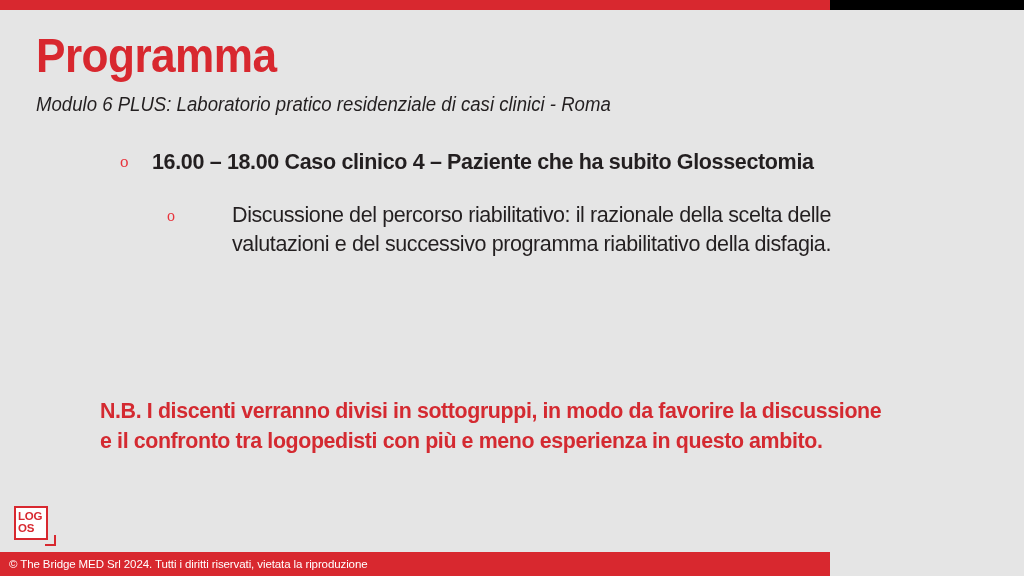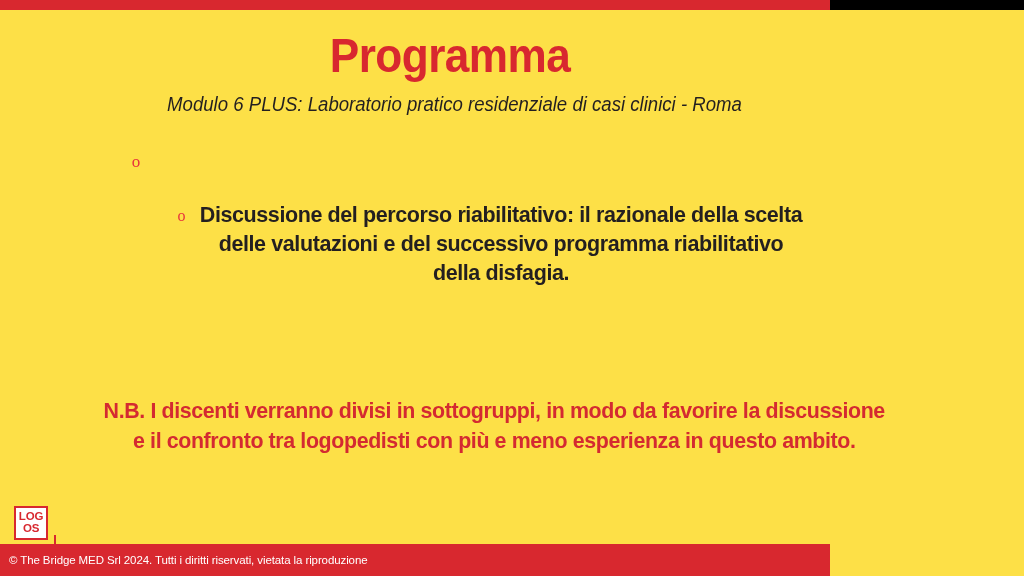--- a/index.html
+++ b/index.html
@@ -13,23 +13,22 @@
     background: #ffffff;
     font-family: "Liberation Sans", sans-serif;
     overflow: hidden;
     position: relative;
   }
 
   .slide {
     position: relative;
     width: 1024px;
     height: 576px;
-    background: #fde047;
+    background: #e5e5e5;
     overflow: hidden;
-    text-align: center;
   }
 
   
   .topbar {
     position: absolute;
     top: 0;
     left: 0;
     width: 1024px;
     height: 10px;
     display: flex;
@@ -123,24 +122,25 @@
     font-size: 16px;
     line-height: 29px;
     color: #e8343c;
     font-family: "Liberation Serif", serif;
   }
   .bullet-l2 .text {
     flex: 1 1 auto;
     font-family: "Liberation Sans", sans-serif;
     font-size: 21.5px;
     line-height: 1.35;
-    font-weight: 700;
+    font-weight: 400;
     color: #231f20;
     letter-spacing: -0.4px;
     max-width: 610px;
+    margin-left: 36px;
   }
 
   
   .note {
     position: absolute;
     left: 100px;
     top: 396px;
     width: 830px;
     font-family: "Liberation Sans Narrow", "Liberation Sans", sans-serif;
     font-size: 22.5px;
@@ -199,21 +199,21 @@
     letter-spacing: -0.2px;
   }
   .logo-text span { display: block; }
 
   
   .footer {
     position: absolute;
     left: 0;
     bottom: 0;
     width: 1024px;
-    height: 32px;
+    height: 24px;
     display: flex;
   }
   .footer-left {
     width: 830px;
     height: 100%;
     background: #d8282f;
     display: flex;
     align-items: center;
   }
   .footer-left .copy {
@@ -252,20 +252,21 @@
 
   <div class="title-block">
     <h1 class="slide-title">Programma</h1>
     <div class="slide-subtitle">Modulo 6 PLUS: Laboratorio pratico residenziale di casi clinici - Roma</div>
   </div>
 
   <div class="content">
 
     <div class="bullet-l1">
       <span class="marker">o</span>
+      <span class="text">16.00 – 18.00 Caso clinico 4 –  Paziente che ha subito Glossectomia</span>
     </div>
 
     <div class="bullet-l2">
       <span class="marker">o</span>
       <span class="text">Discussione del percorso riabilitativo: il razionale della scelta delle valutazioni e del successivo programma riabilitativo della disfagia.</span>
     </div>
 
   </div>
 
   <div class="note">N.B. I discenti verranno divisi in sottogruppi, in modo da favorire la discussione e il confronto tra logopedisti con più e meno esperienza in questo ambito.</div>

